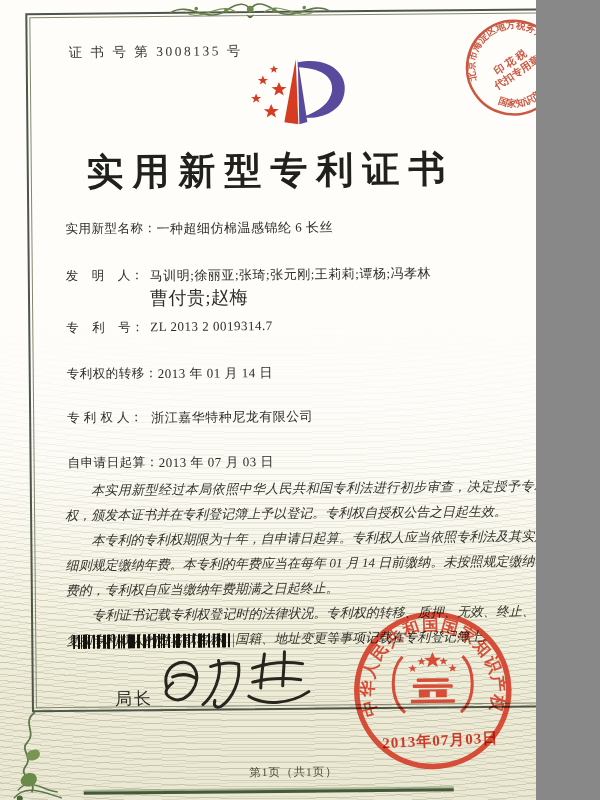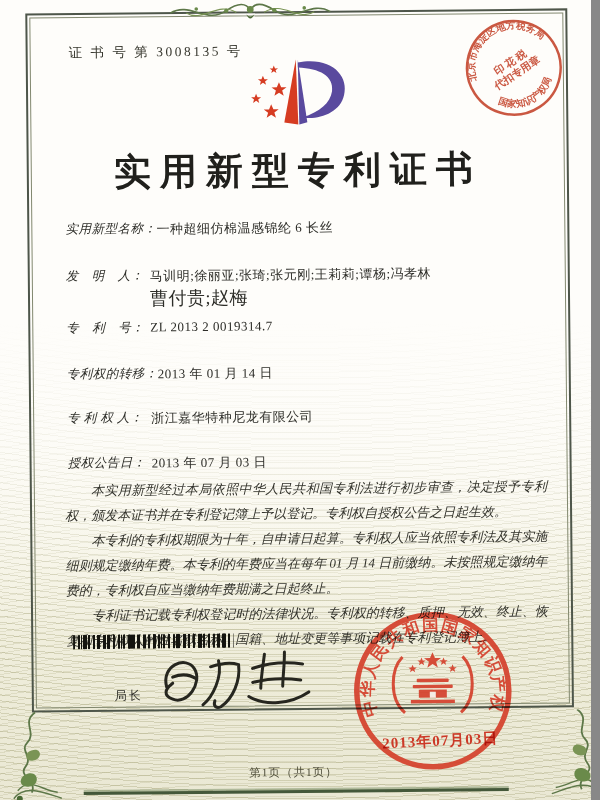--- a/index.html
+++ b/index.html
@@ -1,16 +1,16 @@
 <!DOCTYPE html>
 <html><head>
 <meta charset="utf-8">
 <style>
   html,body{margin:0;padding:0;background:#888;}
-  .page{position:relative;width:591px;height:800px;overflow:hidden;background:#ffffff;
+  .page{position:relative;width:536px;height:800px;overflow:hidden;background:#ffffff;
         font-family:"Liberation Serif","DejaVu Serif",serif;}
   
   .paper-base{position:absolute;inset:0;
     background:linear-gradient(180deg,#fefdfa 0%,#fcfbf4 48%,#f4f2e2 70%,#edebd8 88%,#eae8d4 100%);}
   .guilloche{position:absolute;inset:0;
     background-image:
       repeating-radial-gradient(circle at 50% -1500px, rgba(148,146,96,.30) 0 1px, transparent 1px 6px),
       repeating-radial-gradient(circle at 50% 2400px, rgba(148,146,96,.18) 0 1px, transparent 1px 7px);}
   .fade{position:absolute;inset:0;
     background:linear-gradient(180deg,rgba(254,253,250,1) 0%,rgba(254,253,250,1) 40%,
@@ -24,35 +24,35 @@
     box-shadow:0 -2px 0 rgba(104,128,84,.45);}
 
   .cert-no{position:absolute;left:72px;top:42px;font-size:13.5px;color:#38382f;letter-spacing:2.5px;}
 
   .logo{position:absolute;left:243px;top:56px;width:115px;height:86px;}
 
   .title{position:absolute;left:0;right:0;top:146px;text-align:center;font-size:37px;font-weight:700;
     color:#20201c;letter-spacing:9px;padding-left:9px;}
 
   .row{position:absolute;left:67px;display:flex;font-size:13px;color:#2d2d28;}
-  .row .lbl{flex:0 0 84px;font-size:12.5px;letter-spacing:.5px;white-space:pre;font-style:italic;}
+  .row .lbl{flex:0 0 84px;font-size:12.5px;letter-spacing:.5px;white-space:pre;}
   .row .val{letter-spacing:.5px;white-space:pre;}
   .val-cont{position:absolute;left:151px;font-size:18px;color:#2d2d28;letter-spacing:.5px;}
 
   .body-text{position:absolute;left:64px;top:476px;width:482px;font-size:13px;line-height:25px;
     color:#33332c;text-align:justify;}
   .body-text p{margin:0;text-indent:2em;font-style:italic;}
 
   .barcode{position:absolute;left:71px;top:633px;width:160px;height:14px;
     background-image:
       repeating-linear-gradient(90deg,#14140f 0 2px,transparent 2px 5px),
       repeating-linear-gradient(90deg,#14140f 0 1px,transparent 1px 8px),
       repeating-linear-gradient(90deg,transparent 0 11px,#14140f 11px 14px,transparent 14px 23px);}
 
-  .director{position:absolute;left:112px;top:686px;font-size:12px;color:#2c2c26;letter-spacing:2px;}
+  .director{position:absolute;left:112px;top:686px;font-size:17px;color:#2c2c26;letter-spacing:2px;}
   .signature{position:absolute;left:150px;top:648px;width:175px;height:75px;}
 
   .footer{position:absolute;left:215px;top:765px;width:150px;text-align:center;
     font-size:11.5px;color:#4c4b38;letter-spacing:1px;}
 
   .tax-stamp{position:absolute;left:465px;top:18px;width:104px;height:104px;
     transform:rotate(-33deg);mix-blend-mode:multiply;opacity:.92;}
   .official-seal{position:absolute;left:344px;top:606px;width:172px;height:172px;
     mix-blend-mode:multiply;opacity:.93;}
   .seal-date{position:absolute;left:352px;top:733px;width:170px;text-align:center;font-size:15px;
@@ -146,21 +146,21 @@
     </div>
     <div class="row" style="top:364px">
       <span class="lbl">专利权的转移：</span>
       <span class="val">2013 年 01 月 14 日</span>
     </div>
     <div class="row" style="top:408px">
       <span class="lbl">专 利 权 人：</span>
       <span class="val">浙江嘉华特种尼龙有限公司</span>
     </div>
     <div class="row" style="top:453px">
-      <span class="lbl">授权公告日：</span>
+      <span class="lbl">自申请日起算：</span>
       <span class="val">2013 年 07 月 03 日</span>
     </div>
 
     <div class="body-text">
       <p>本实用新型经过本局依照中华人民共和国专利法进行初步审查，决定授予专利权，颁发本证书并在专利登记簿上予以登记。专利权自授权公告之日起生效。</p>
       <p>本专利的专利权期限为十年，自申请日起算。专利权人应当依照专利法及其实施细则规定缴纳年费。本专利的年费应当在每年 01 月 14 日前缴纳。未按照规定缴纳年费的，专利权自应当缴纳年费期满之日起终止。</p>
       <p>专利证书记载专利权登记时的法律状况。专利权的转移、质押、无效、终止、恢复和专利权人的姓名或名称、国籍、地址变更等事项记载在专利登记簿上。</p>
     </div>
 
     <div class="barcode"></div>

